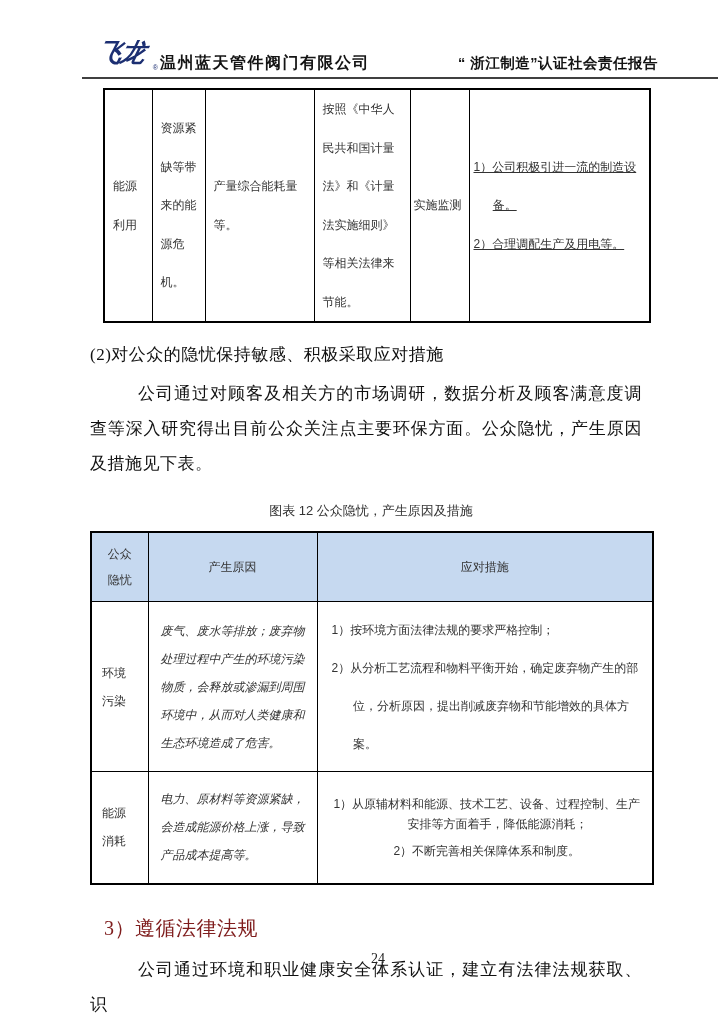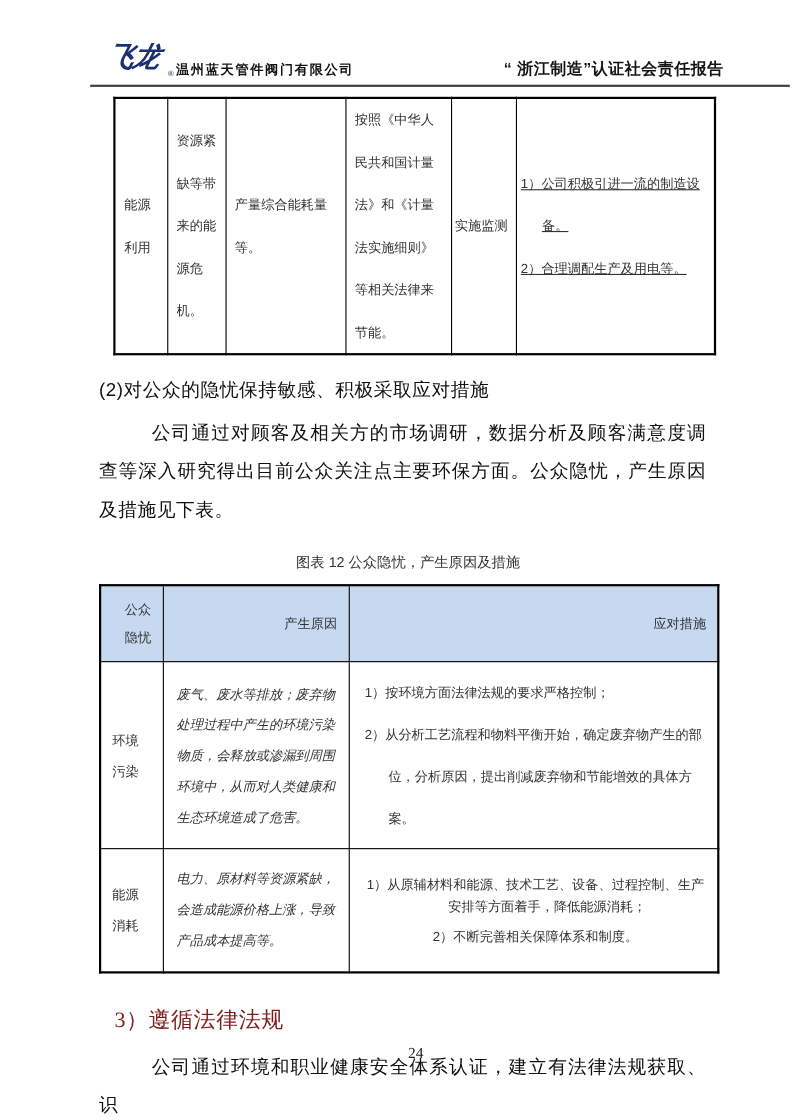--- a/index.html
+++ b/index.html
@@ -5,46 +5,46 @@
   html,body{margin:0;padding:0;background:#ffffff;}
   .page{position:relative;width:720px;height:1018px;background:#fff;margin:0 auto;overflow:hidden;
         font-family:"Liberation Sans",sans-serif;color:#2f2f2f;}
 
   
   .hdr{display:flex;align-items:flex-end;box-sizing:border-box;height:77px;padding:28px 62px 4px 98px;}
   .logo{position:relative;width:58px;height:40px;margin-right:4px;flex:0 0 auto;}
   .logo-text{display:inline-block;font-size:25px;font-weight:bold;font-style:italic;
              color:#1c2f72;transform:skewX(-14deg);letter-spacing:-2px;line-height:38px;}
   .logo-reg{position:absolute;right:-2px;bottom:2px;font-size:7px;color:#1c2f72;font-style:normal;}
-  .company{font-weight:bold;font-size:12px;letter-spacing:1.5px;color:#141414;line-height:20px;}
+  .company{font-weight:bold;font-size:16px;letter-spacing:1.5px;color:#141414;line-height:20px;}
   .report-title{margin-left:auto;font-weight:bold;font-size:14.5px;letter-spacing:0.5px;color:#141414;line-height:20px;}
   .hrule{height:2px;background:#404040;margin:0 0 0 82px;width:636px;}
 
   
   .energy-table{border-collapse:collapse;table-layout:fixed;margin:9px 0 0 103px;width:546px;
                 font-size:12px;color:#333;border:2px solid #000;}
   .energy-table td{border:1px solid #000;vertical-align:middle;padding:0 8px;line-height:38.5px;
                    word-break:break-all;}
   .energy-table tr{height:192px;}
   .energy-table .c-measures{padding:0 4px;text-decoration:underline;}
   .energy-table .m-item{padding-left:1.6em;text-indent:-1.6em;line-height:38.5px;}
 
   
-  .para{font-family:Liberation Sans, sans-serif;color:#111;margin:0 78px 0 90px;font-size:17px;
+  .para{font-family:Liberation Serif, serif;color:#111;margin:0 78px 0 90px;font-size:17px;
         line-height:35px;letter-spacing:0.5px;text-align:justify;word-break:break-all;}
   .p1{margin-top:14px;}
   .p2{margin-top:4px;text-indent:48px;}
   .caption{margin:20px 68px 0 90px;text-align:center;font-size:13px;color:#333;line-height:20px;}
 
   
   .concern-table{border-collapse:collapse;table-layout:fixed;margin:10px 0 0 90px;width:562px;
                  font-size:12px;color:#333;border:2px solid #000;}
   .concern-table th,.concern-table td{border:1px solid #000;vertical-align:middle;word-break:break-all;}
   .concern-table thead th{background:#c6d9f0;font-weight:normal;height:68px;line-height:26px;
-                          text-align:right;padding:0 10px;margin-top:44px;}
+                          text-align:center;padding:0 10px;margin-top:44px;}
   .cell-concern{text-align:left;line-height:28px;padding:0 10px;}
   .cell-cause{padding:0 12px;line-height:28px;font-style:italic;}
   .cell-measures{padding:6px 10px 6px 14px;}
   .concern-table .m-item{padding-left:1.8em;text-indent:-1.8em;}
   tr.r1{height:170px;}
   tr.r2{height:112px;}
   tr.r1 .m-item{line-height:38px;}
   tr.r2 .m-item{line-height:20px;margin:7px 0;text-align:center;}
 
   

